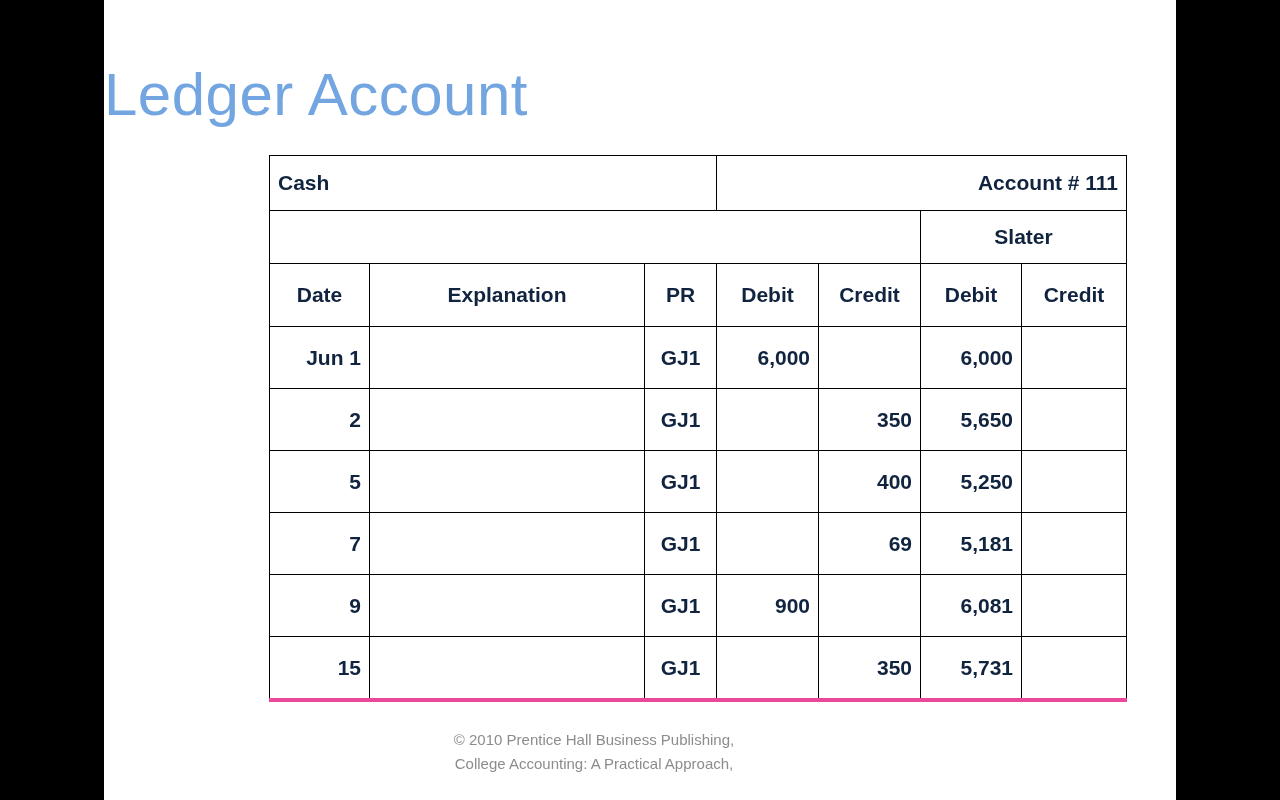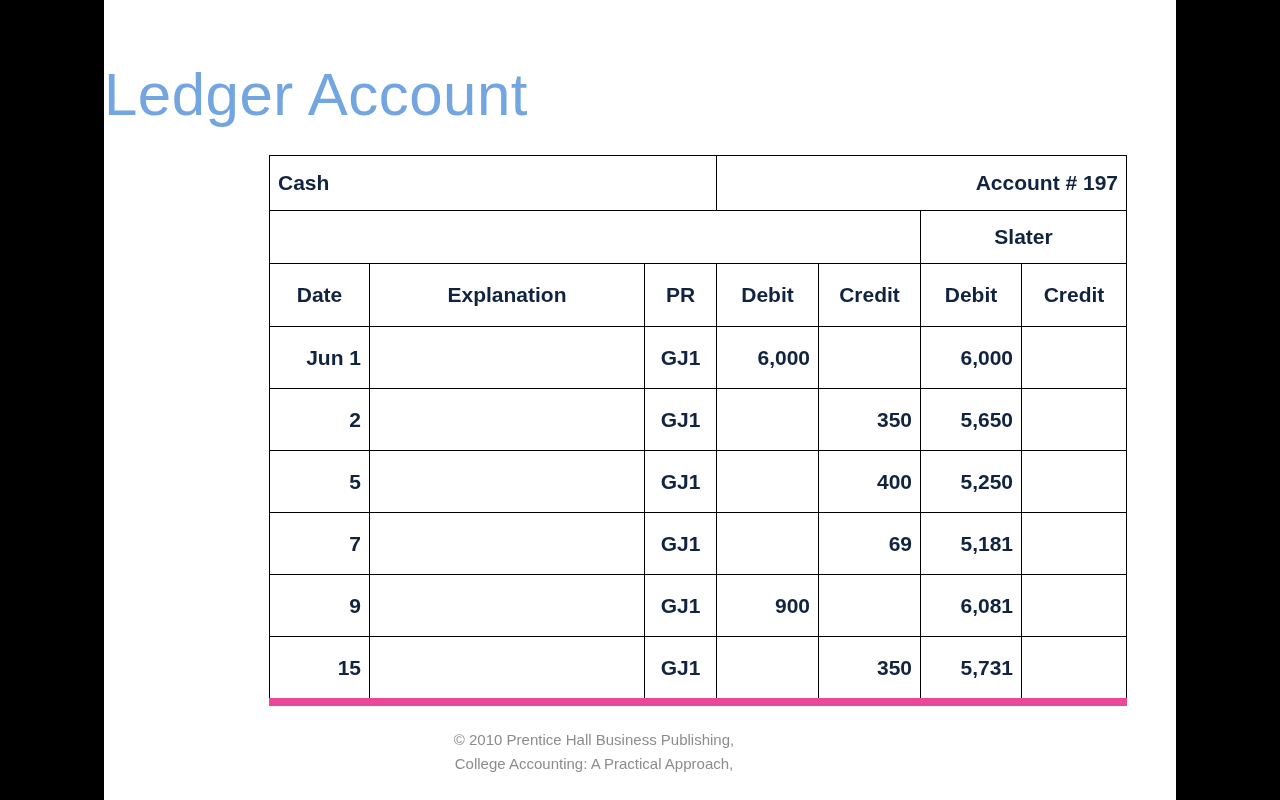--- a/index.html
+++ b/index.html
@@ -99,21 +99,21 @@
   .date-cell {
     text-align: right;
     padding-right: 22px;
   }
   .blank {
     color: transparent;
   }
   
   td.outer-l { border-left: 2px solid #000; }
   td.outer-r { border-right: 2px solid #000; }
-  tr.last-row td { border-bottom: 8px solid #ec4899; }
+  tr.last-row td { border-bottom: 4px solid #ec4899; }
   
   td.redline-left { border-left: 3px solid #c00018; }
 
   .footer {
     position: absolute;
     left: 0;
     top: 728px;
     width: 980px;
     text-align: center;
     color: #8c8c8c;
@@ -137,21 +137,21 @@
         <col style="width:275px">
         <col style="width:72px">
         <col style="width:102px">
         <col style="width:102px">
         <col style="width:101px">
         <col style="width:105px">
       </colgroup>
       <tbody>
         <tr class="row-head">
           <td class="cash-cell outer-l" colspan="3">Cash</td>
-          <td class="acct-cell outer-r" colspan="4">Account # 197</td>
+          <td class="acct-cell outer-r" colspan="4">Account # 111</td>
         </tr>
 
         <tr class="row-balance">
           <td class="outer-l blank" colspan="5">.</td>
           <td class="balance-label redline-left outer-r" colspan="2">Slater</td>
         </tr>
 
         <tr class="row-colhead">
           <td class="outer-l">Date</td>
           <td>Explanation</td>

